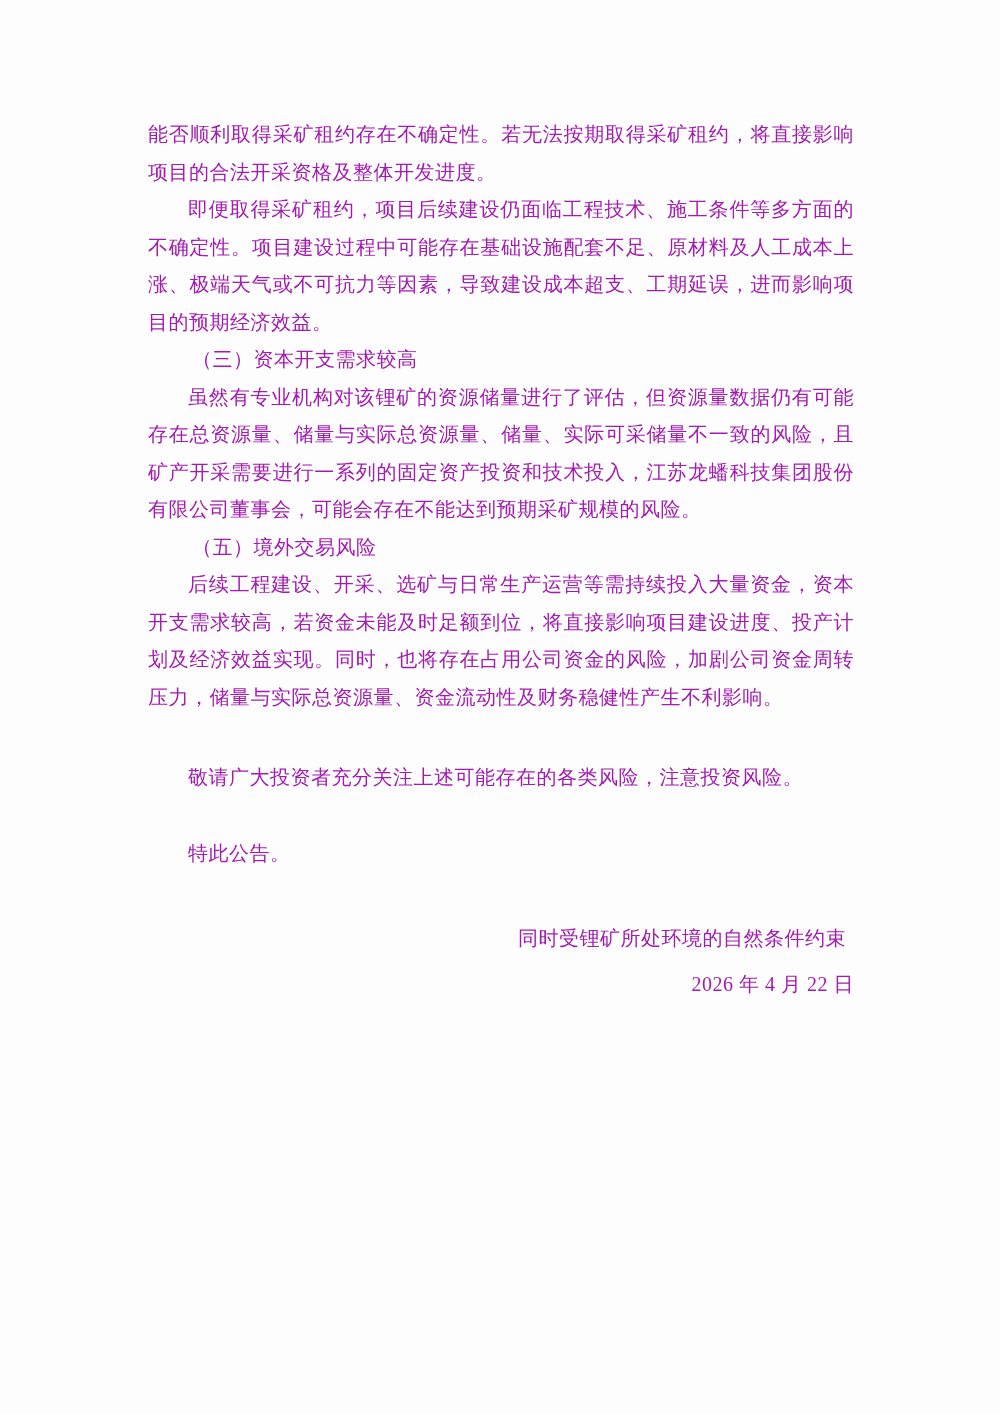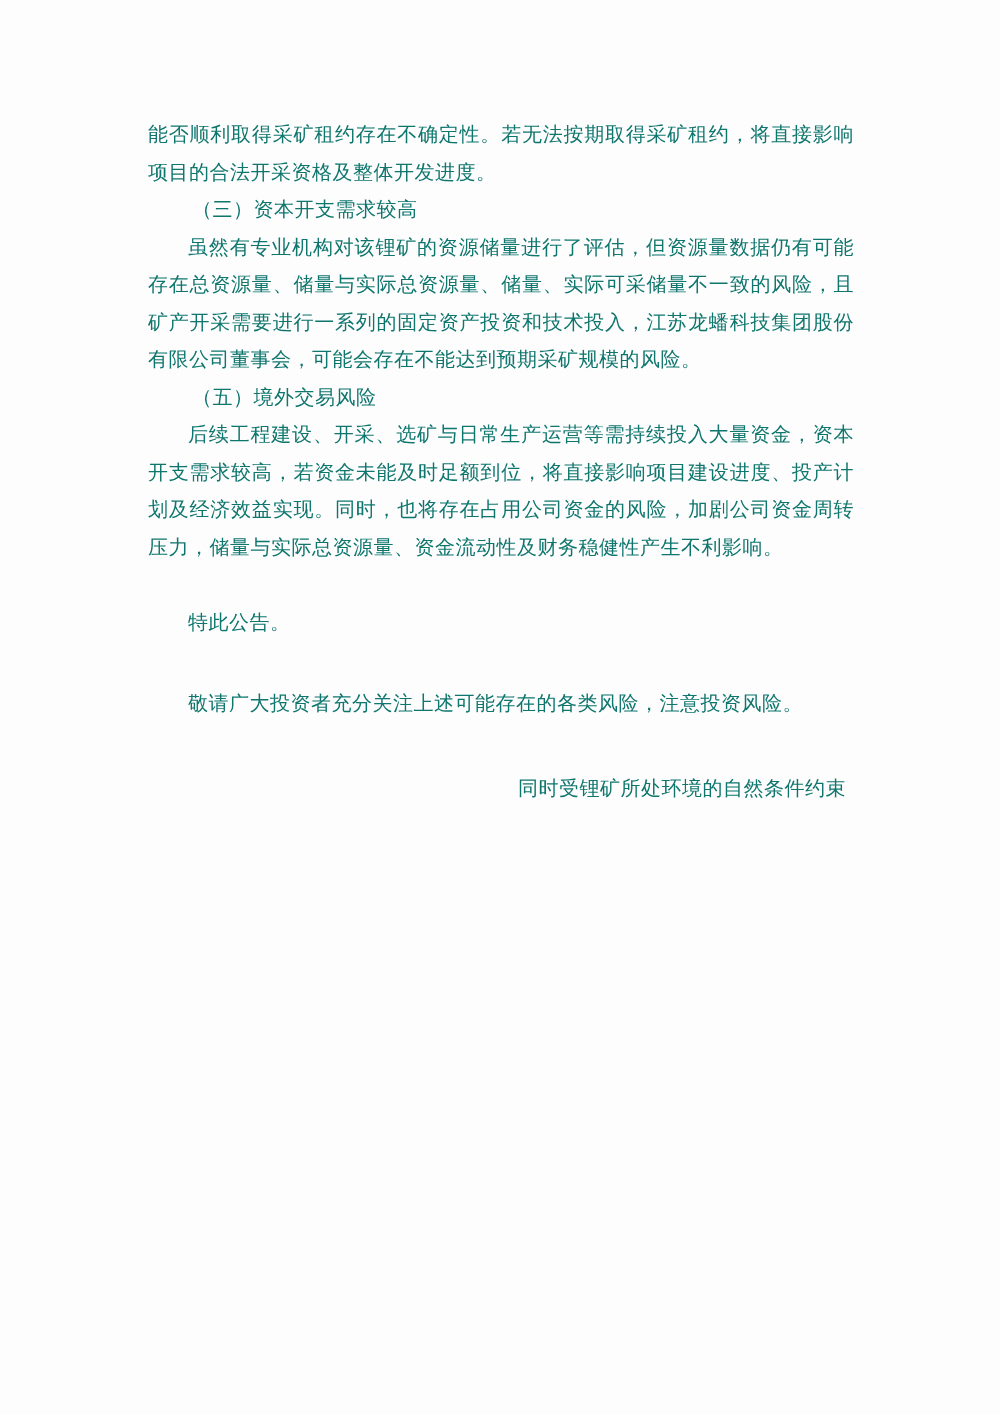--- a/index.html
+++ b/index.html
@@ -6,21 +6,21 @@
     margin: 0;
     padding: 0;
     background: #ffffff;
   }
   .page {
     position: relative;
     width: 1000px;
     height: 1414px;
     margin: 0 auto;
     background: #fdfdfd;
-    color: #0f766e;
+    color: #a21caf;
     font-family: "Liberation Serif", "DejaVu Serif", serif;
     overflow: hidden;
     box-sizing: border-box;
   }
   .content {
     box-sizing: border-box;
     padding: 116px 146px 0 148px;
   }
   .content p {
     margin: 0;
@@ -54,32 +54,34 @@
 </style>
 </head>
 <body>
 
 <div class="page">
   <div class="content">
 
     <p class="para no-indent">能否顺利取得采矿租约存在不确定性。若无法按期取得采矿租约，将直接影响项目的合法开采资格及整体开发进度。</p>
 
 
+    <p class="para">即便取得采矿租约，项目后续建设仍面临工程技术、施工条件等多方面的不确定性。项目建设过程中可能存在基础设施配套不足、原材料及人工成本上涨、极端天气或不可抗力等因素，导致建设成本超支、工期延误，进而影响项目的预期经济效益。</p>
 
     <p class="heading">（三）资本开支需求较高</p>
 
     <p class="para">虽然有专业机构对该锂矿的资源储量进行了评估，但资源量数据仍有可能存在总资源量、储量与实际总资源量、储量、实际可采储量不一致的风险，且矿产开采需要进行一系列的固定资产投资和技术投入，江苏龙蟠科技集团股份有限公司董事会，可能会存在不能达到预期采矿规模的风险。</p>
 
 
 
     <p class="heading">（五）境外交易风险</p>
 
     <p class="para">后续工程建设、开采、选矿与日常生产运营等需持续投入大量资金，资本开支需求较高，若资金未能及时足额到位，将直接影响项目建设进度、投产计划及经济效益实现。同时，也将存在占用公司资金的风险，加剧公司资金周转压力，储量与实际总资源量、资金流动性及财务稳健性产生不利影响。</p>
 
+    <p class="para gap-before-lg">敬请广大投资者充分关注上述可能存在的各类风险，注意投资风险。</p>
+
     <p class="para gap-before-md">特此公告。</p>
-
-    <p class="para gap-before-lg">敬请广大投资者充分关注上述可能存在的各类风险，注意投资风险。</p>
 
     <p class="signature-line gap-before-xl">同时受锂矿所处环境的自然条件约束</p>
 
+    <p class="date-line">2026 年 4 月 22 日</p>
 
   </div>
 </div>
 
 </body></html>

